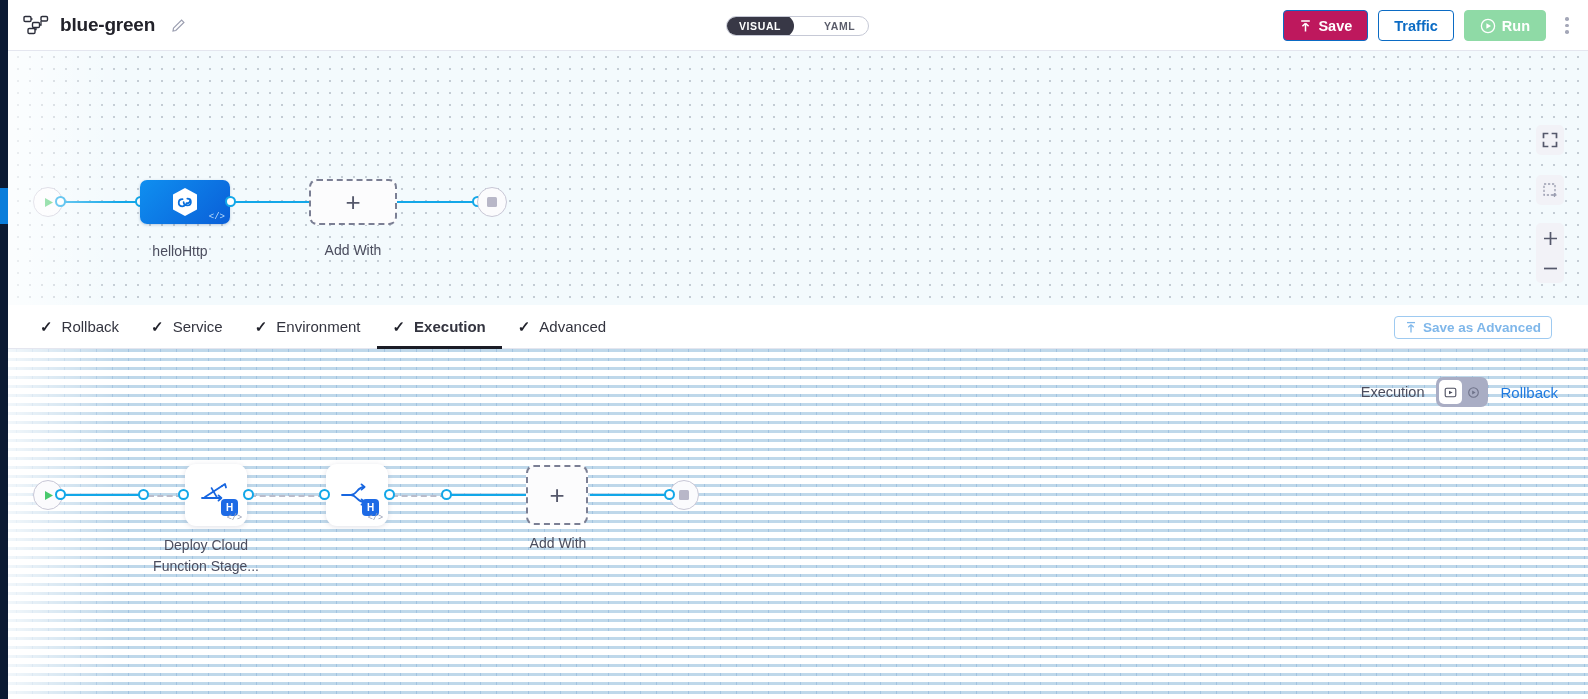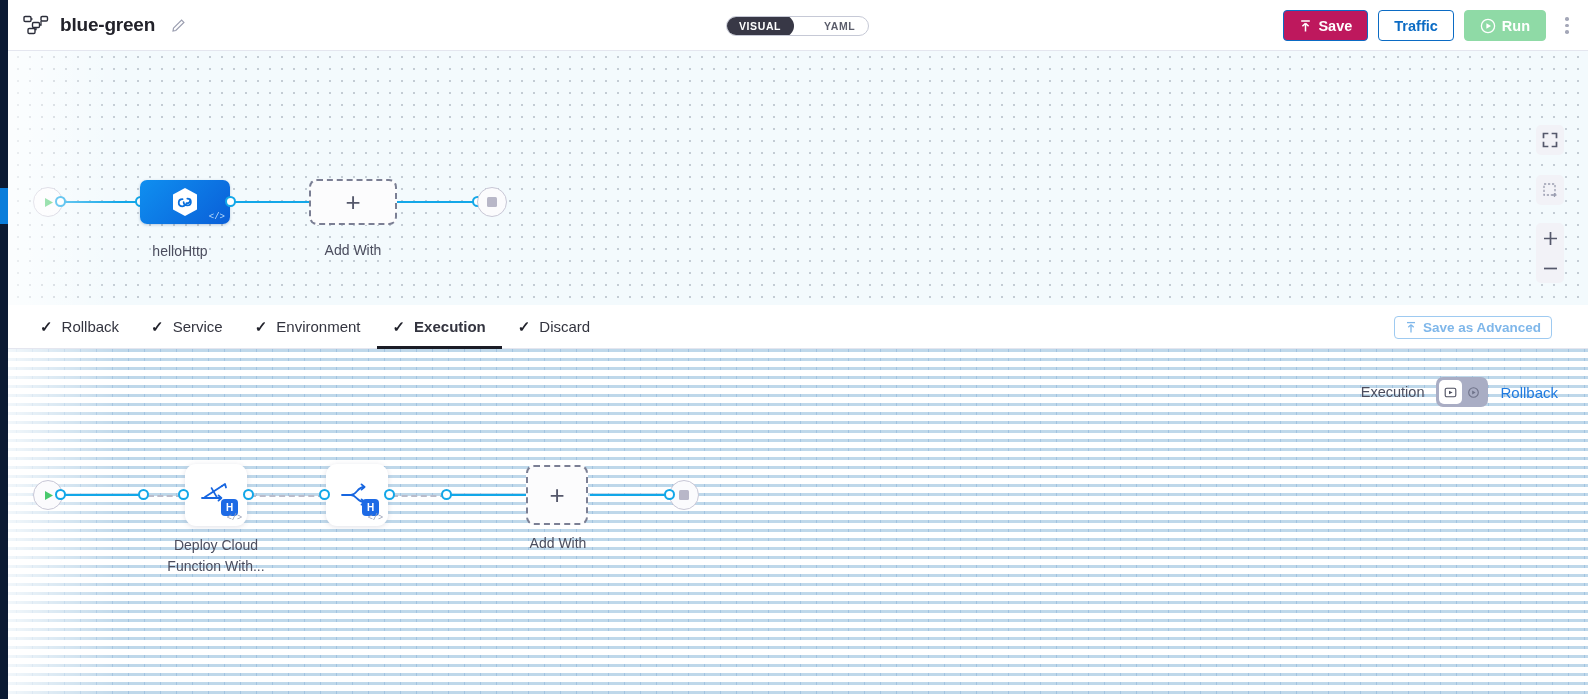--- a/index.html
+++ b/index.html
@@ -375,21 +375,21 @@
     <div class="tab">
       <span class="check">✓</span>
       <span>Environment</span>
     </div>
     <div class="tab active">
       <span class="check">✓</span>
       <span>Execution</span>
     </div>
     <div class="tab">
       <span class="check">✓</span>
-      <span>Discard</span>
+      <span>Advanced</span>
     </div>
 
     <div class="save-template">
       <svg width="12" height="13" viewBox="0 0 12 13">
         <path d="M2 1.6 H10" stroke="#7fb7ea" stroke-width="1.3" fill="none"></path>
         <path d="M6 11.6 V3.6 M6 3.6 L3.3 6.3 M6 3.6 L8.7 6.3" stroke="#7fb7ea" stroke-width="1.3" fill="none"></path>
       </svg>
       <span>Save as Advanced</span>
     </div>
   </div>
@@ -439,23 +439,23 @@
         <path d="M4 18 H15" stroke="#1766e0" stroke-width="1.8" fill="none" stroke-linecap="round"></path>
         <path d="M15 18 L23 18 M20.5 15.4 L23.4 18 L20.5 20.6" stroke="#1766e0" stroke-width="1.8" fill="none" stroke-linecap="round" stroke-linejoin="round"></path>
         <path d="M7 17 L24 6" stroke="#1766e0" stroke-width="1.8" fill="none" stroke-linecap="round"></path>
         <path d="M24 6 L27 4 L28 7.5" stroke="#1766e0" stroke-width="1.8" fill="none" stroke-linecap="round" stroke-linejoin="round"></path>
         <path d="M13.5 8 L19 17.5" stroke="#1766e0" stroke-width="1.6" fill="none" stroke-linecap="round"></path>
       </svg>
       <span class="harness-badge">H</span>
       <span class="code-tag">&lt;/&gt;</span>
     </div>
     <div class="port" style="left:243px; top:140px; z-index:9;"></div>
-    <div class="node-label" style="left:153px; top:186px; width:126px;">
+    <div class="node-label" style="left:143px; top:186px; width:126px;">
       <div>Deploy Cloud</div>
-      <div>Function With...</div>
+      <div>Function Stage...</div>
     </div>
 
     <div class="port" style="left:319px; top:140px; z-index:9;"></div>
     <div class="step-node" style="left:326px; top:115px; z-index:8;">
       <svg width="36" height="28" viewBox="0 0 36 28">
         <path d="M3 14 H12" stroke="#1766e0" stroke-width="1.8" fill="none" stroke-linecap="round"></path>
         <path d="M12 14 C18 14 18 6 25 6" stroke="#1766e0" stroke-width="1.8" fill="none" stroke-linecap="round"></path>
         <path d="M12 14 C18 14 18 21 25 21" stroke="#1766e0" stroke-width="1.8" fill="none" stroke-linecap="round"></path>
         <path d="M22.5 3.4 L25.6 6 L22.5 8.6" stroke="#1766e0" stroke-width="1.8" fill="none" stroke-linecap="round" stroke-linejoin="round"></path>
         <path d="M22.5 18.4 L25.6 21 L22.5 23.6" stroke="#1766e0" stroke-width="1.8" fill="none" stroke-linecap="round" stroke-linejoin="round"></path>

